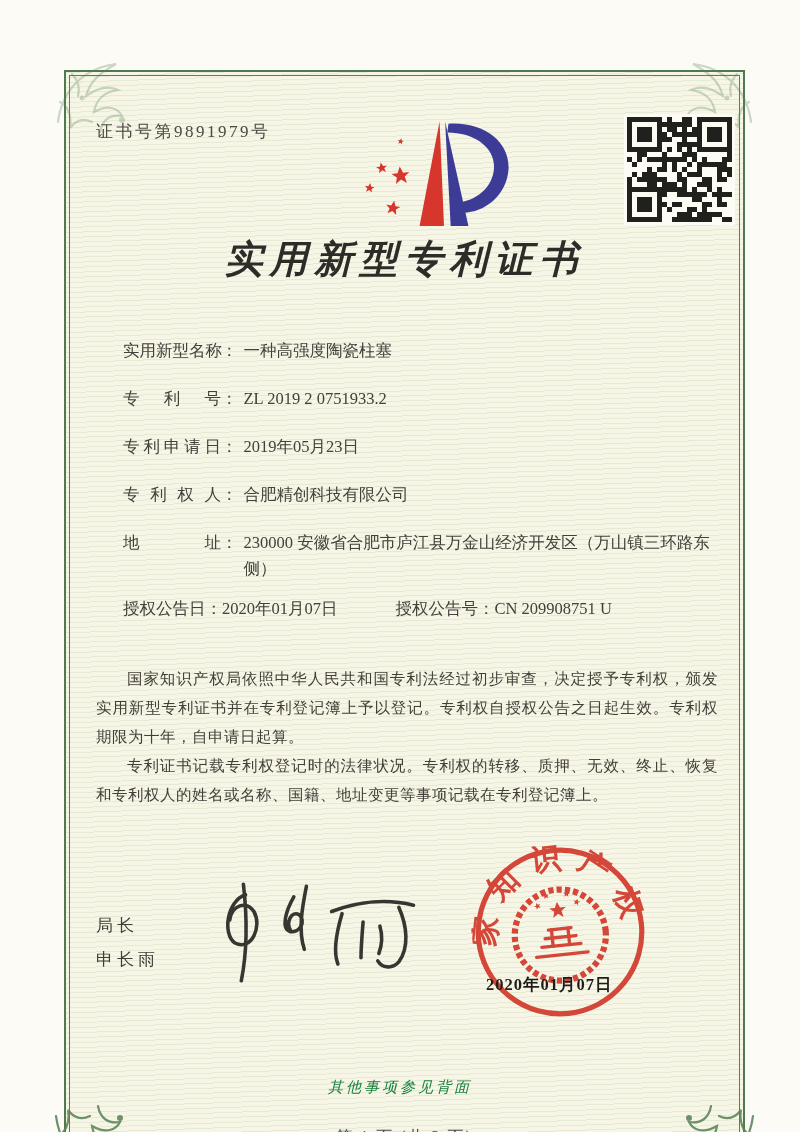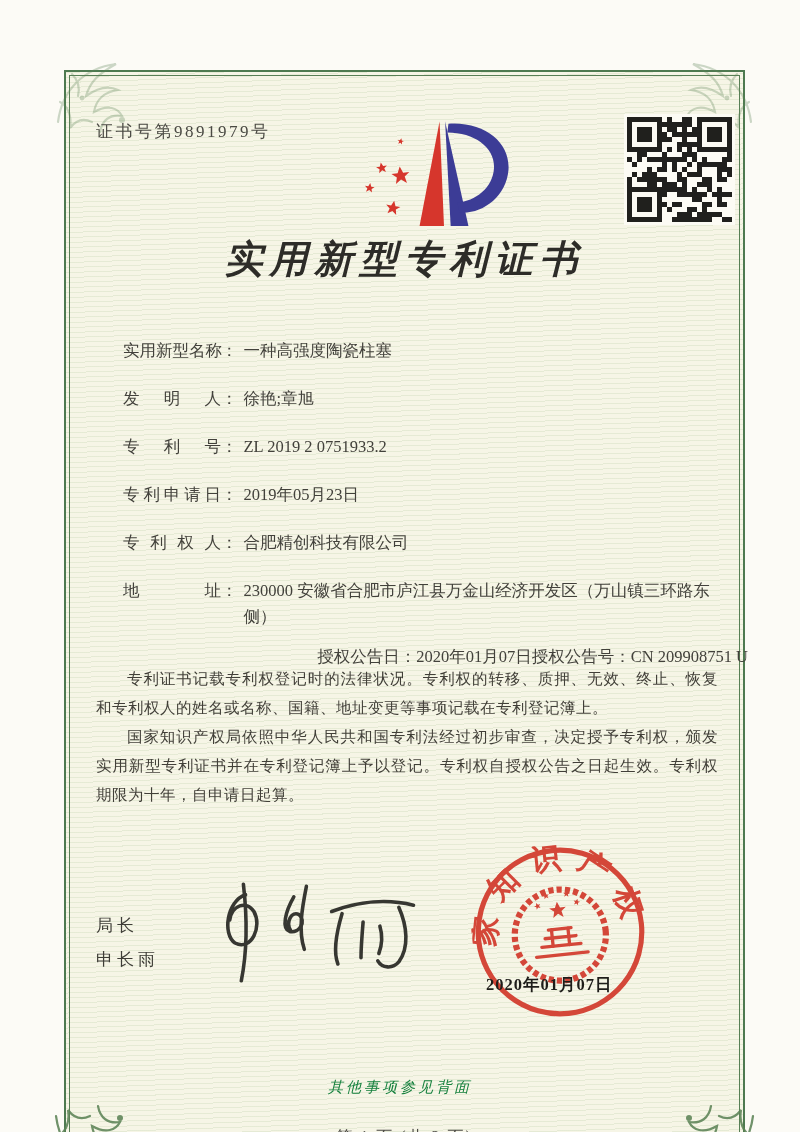--- a/index.html
+++ b/index.html
@@ -46,21 +46,21 @@
   .fields{position:absolute;left:30px;top:266px;width:625px;font-size:16.5px;color:#42413b;margin-left:27px;}
   .row{line-height:26px;margin-bottom:22px;white-space:nowrap;}
   .row.addr{white-space:normal;margin-bottom:14px;}
   .flabel{
     display:inline-block;width:98px;text-align:justify;text-align-last:justify;
     vertical-align:top;
   }
   .colon{display:inline-block;vertical-align:top;margin-right:6px;}
   .fvalue{display:inline-block;vertical-align:top;}
   .fvalue.wrap{width:468px;line-height:26px;}
-  .grant{display:flex;justify-content:flex-end;}
+  .grant{display:flex;gap:58px;}
   .grant .pair{white-space:nowrap;}
   
   .paras{position:absolute;left:30px;top:592px;width:622px;}
   .para{
     margin:0;font-size:15.5px;line-height:29px;text-indent:2em;
     color:#413f38;text-align:justify;letter-spacing:.5px;
   }
   
   .sig-title{position:absolute;left:30px;top:842px;font-size:17px;letter-spacing:4px;color:#3e3d37;}
   .sig-name{position:absolute;left:30px;top:876px;font-size:17px;letter-spacing:4px;color:#3e3d37;}
@@ -573,45 +573,42 @@
         <i class="w"></i>
         <i class="b"></i>
         <i class="b"></i>
       </div>
 
     <h1 class="title">实用新型专利证书</h1>
 
     <div class="fields">
       <div class="row">
         <span class="flabel">实用新型名称</span><span class="colon">：</span><span class="fvalue">一种高强度陶瓷柱塞</span>
-      </div>
-      <div class="row">
-        <span class="flabel">发明人</span><span class="colon">：</span><span class="fvalue">徐艳;章旭</span>
       </div>
       <div class="row">
         <span class="flabel">专利号</span><span class="colon">：</span><span class="fvalue">ZL 2019 2 0751933.2</span>
       </div>
       <div class="row">
         <span class="flabel">专利申请日</span><span class="colon">：</span><span class="fvalue">2019年05月23日</span>
       </div>
       <div class="row">
         <span class="flabel">专利权人</span><span class="colon">：</span><span class="fvalue">合肥精创科技有限公司</span>
       </div>
       <div class="row addr">
         <span class="flabel">地址</span><span class="colon">：</span><span class="fvalue wrap">230000 安徽省合肥市庐江县万金山经济开发区（万山镇三环路东侧）</span>
       </div>
       <div class="row grant">
         <span class="pair"><span>授权公告日</span><span>：</span><span>2020年01月07日</span></span>
         <span class="pair"><span>授权公告号</span><span>：</span><span>CN 209908751 U</span></span>
       </div>
     </div>
 
     <div class="paras">
+      <p class="para">国家知识产权局依照中华人民共和国专利法经过初步审查，决定授予专利权，颁发实用新型专利证书并在专利登记簿上予以登记。专利权自授权公告之日起生效。专利权期限为十年，自申请日起算。</p>
       <p class="para">专利证书记载专利权登记时的法律状况。专利权的转移、质押、无效、终止、恢复和专利权人的姓名或名称、国籍、地址变更等事项记载在专利登记簿上。</p>
-      <p class="para">国家知识产权局依照中华人民共和国专利法经过初步审查，决定授予专利权，颁发实用新型专利证书并在专利登记簿上予以登记。专利权自授权公告之日起生效。专利权期限为十年，自申请日起算。</p>
     </div>
 
     <div class="sig-title">局长</div>
     <div class="sig-name">申长雨</div>
 
     <svg class="signature" viewBox="0 0 200 100">
       <g fill="none" stroke="#23231f" stroke-width="3.4" stroke-linecap="round" opacity=".9">
         <path d="M30,14 C12,20 8,52 20,60 C36,68 46,44 38,30 C31,19 17,24 15,38"></path>
         <path d="M28,4 C31,30 32,66 26,96"></path>
         <path d="M76,16 C68,30 64,46 72,49 C82,51 88,39 81,33 C74,29 68,40 73,48"></path>

